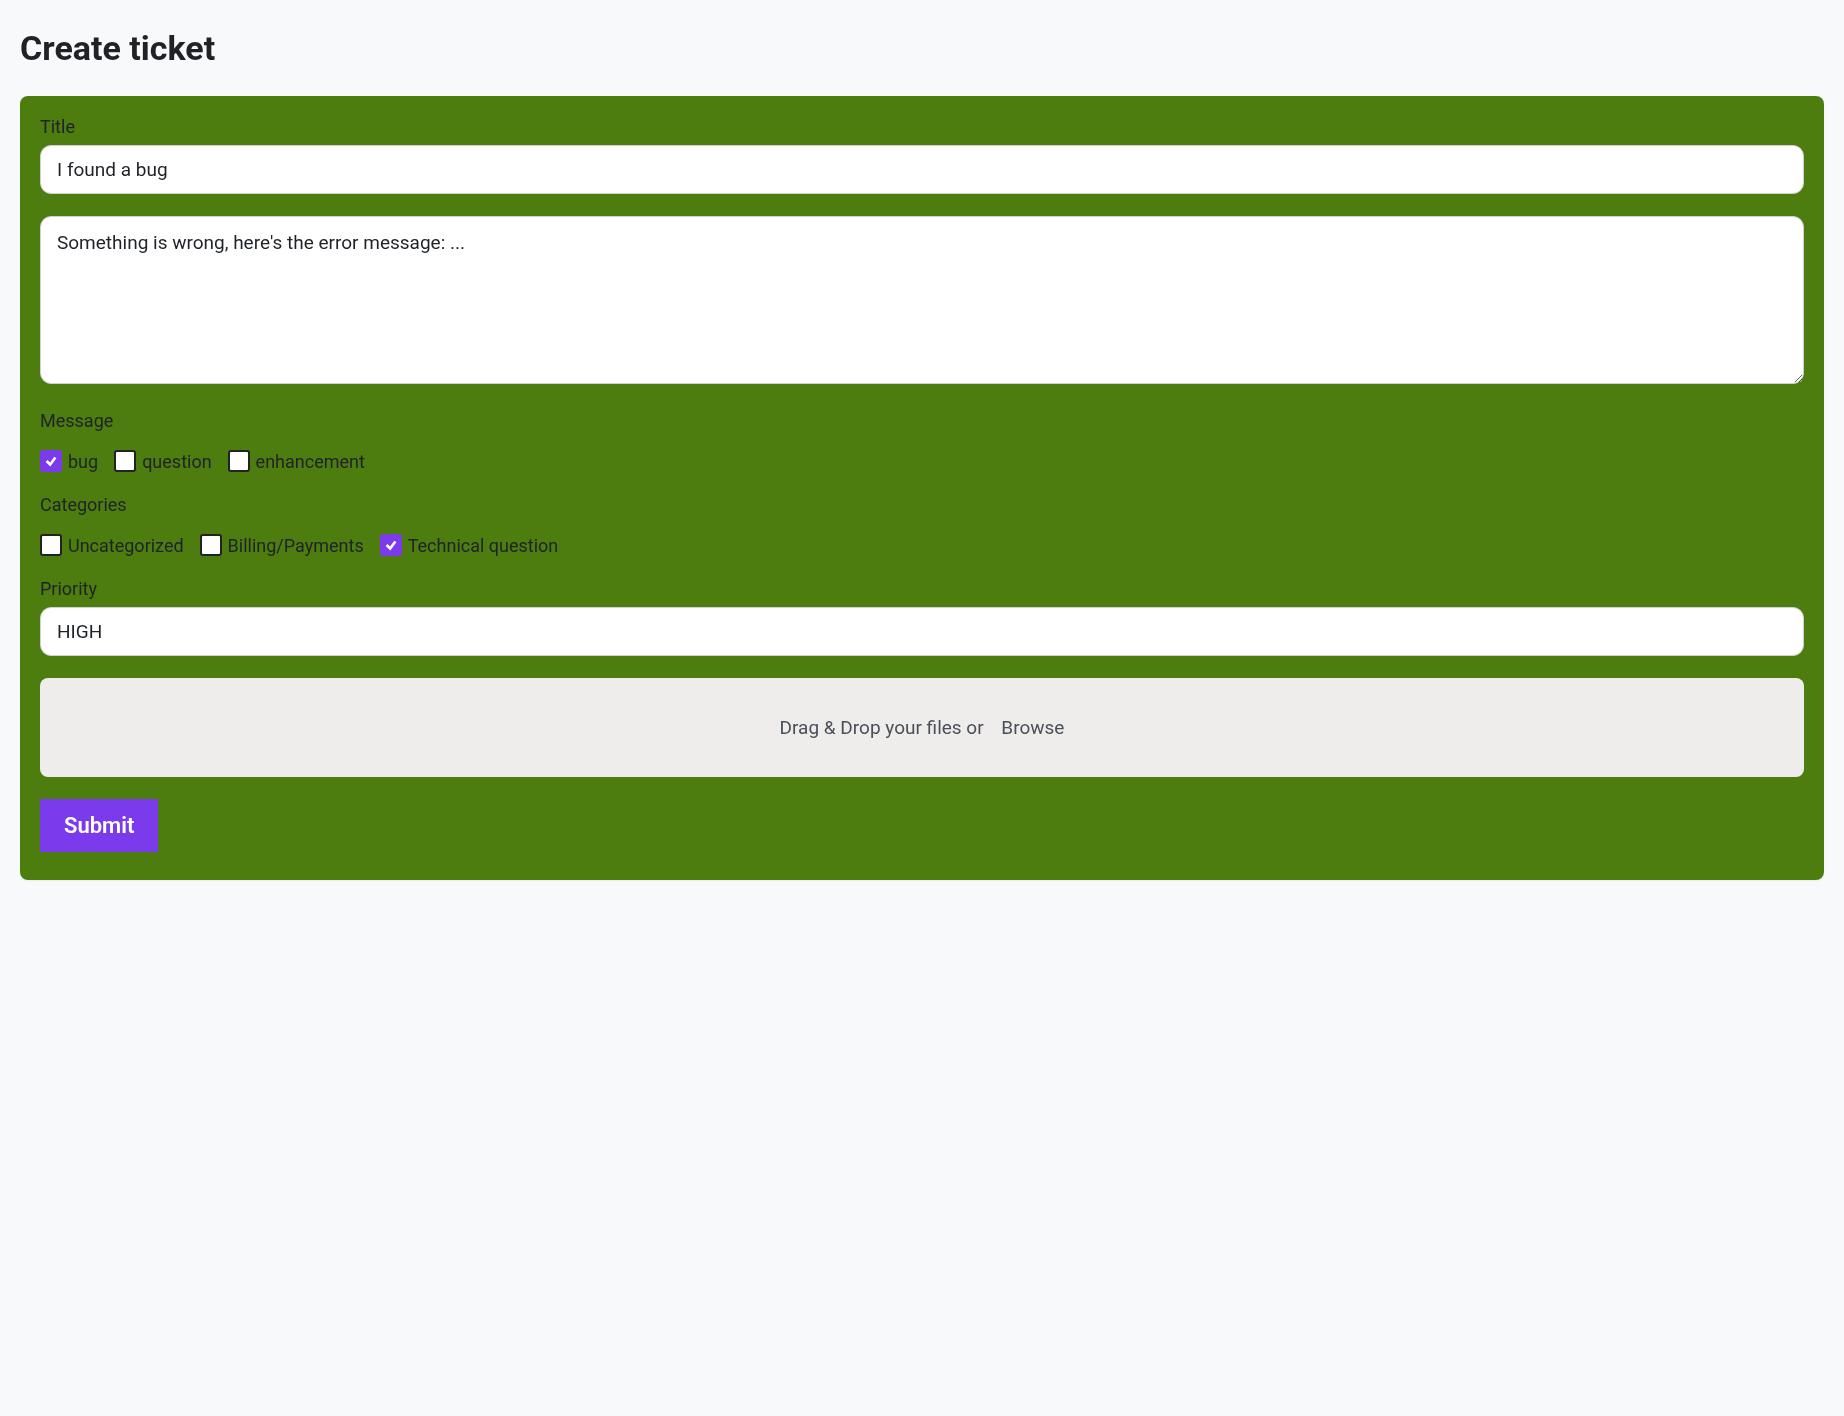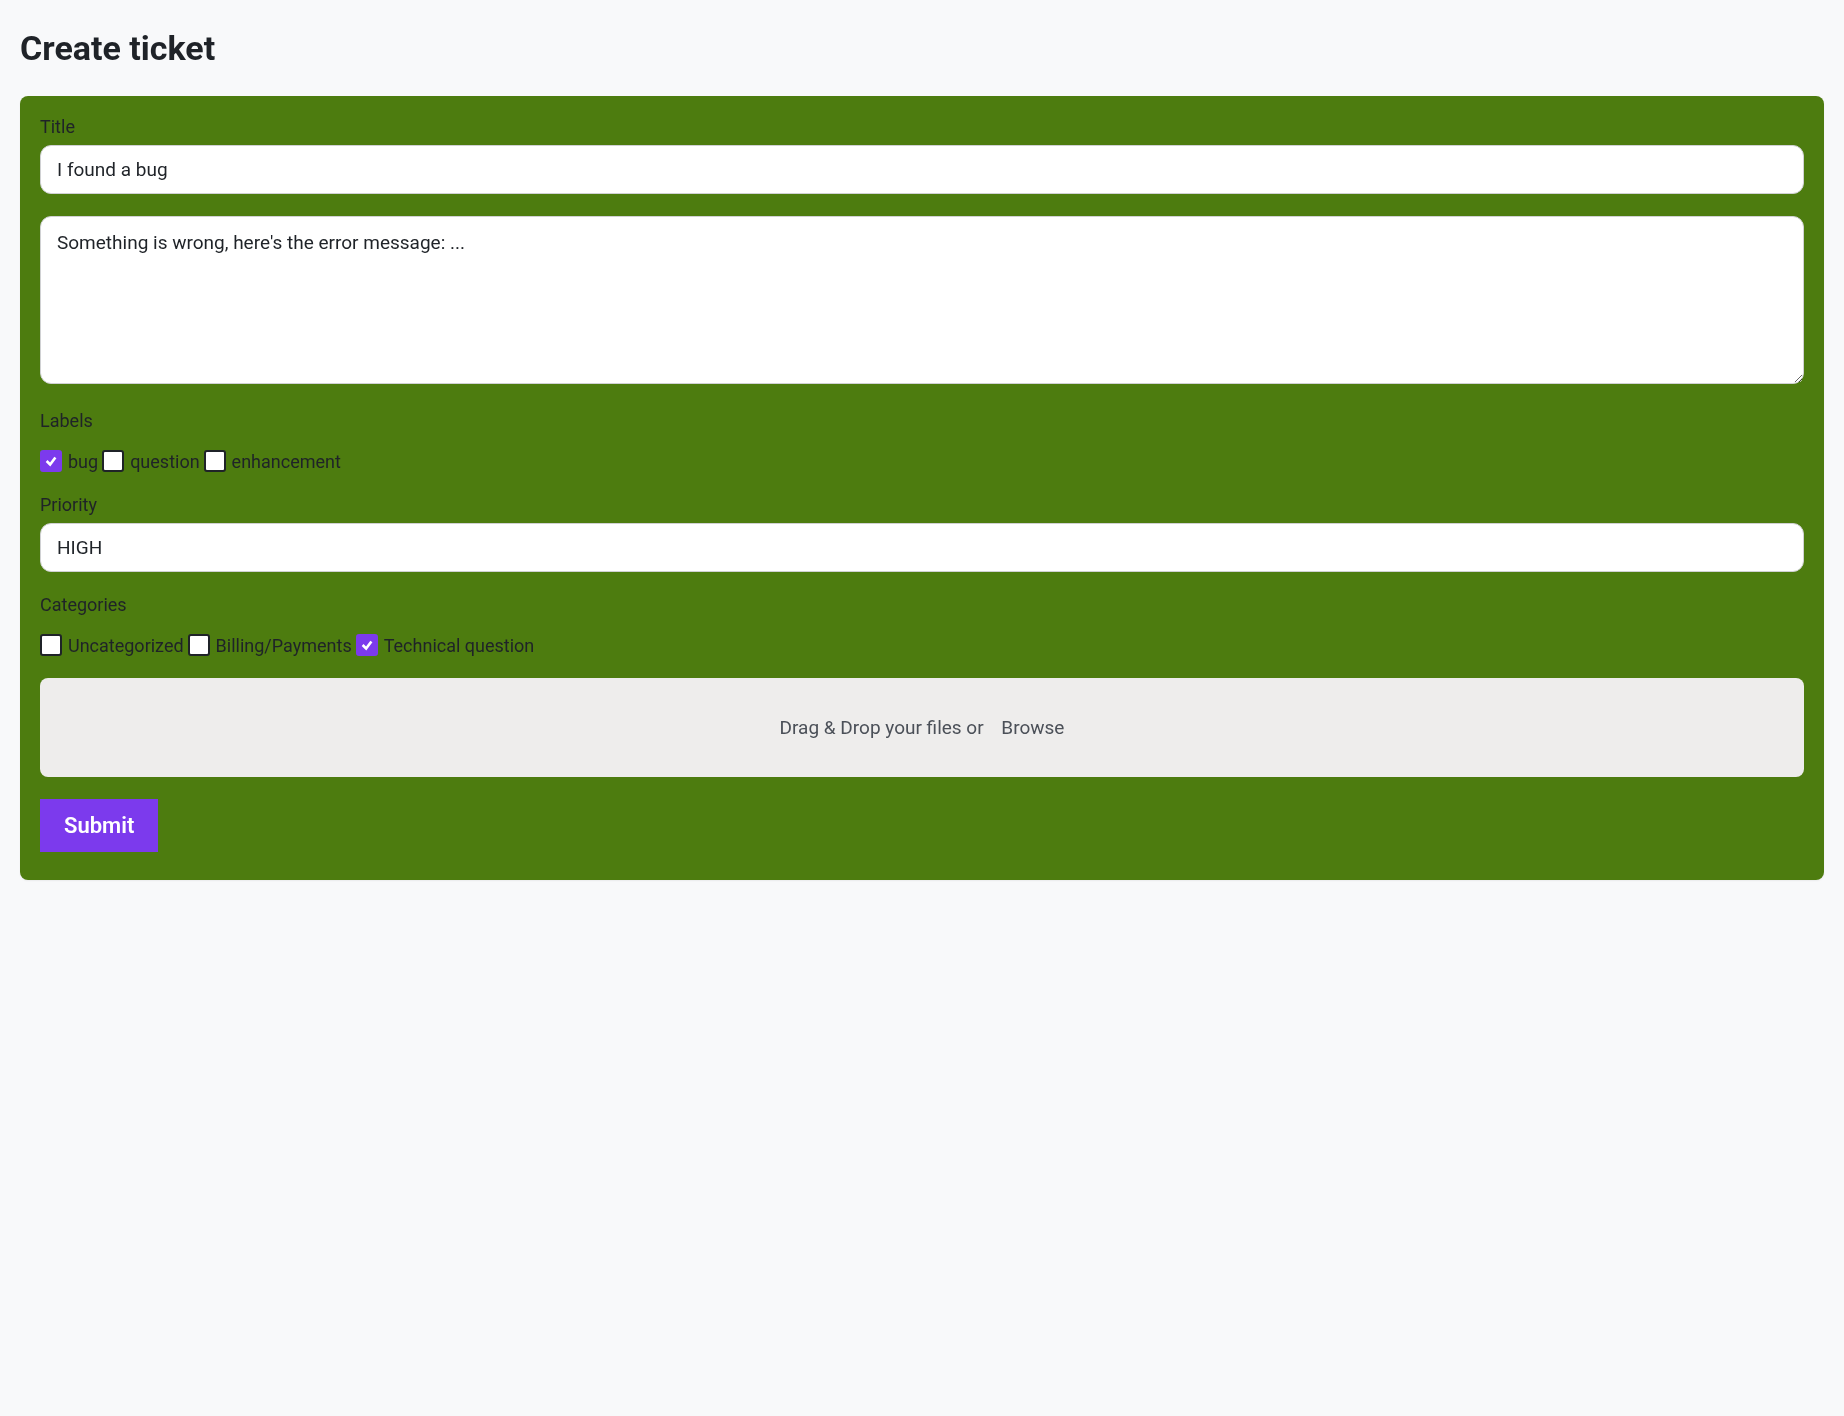--- a/index.html
+++ b/index.html
@@ -58,21 +58,21 @@
     }
     .select-input {
       appearance: none;
       -webkit-appearance: none;
       background: #fff;
       cursor: pointer;
     }
     .checkbox-row {
       display: flex;
       flex-wrap: wrap;
-      gap: 6px 0;
+      gap: 6px 12px;
       align-items: center;
       margin-top: 19px;
     }
     .checkbox-item {
       display: inline-flex;
       align-items: center;
       margin-right: 4px;
       font-size: 18px;
       cursor: pointer;
       user-select: none;
@@ -144,21 +144,21 @@
     <div class="field-group">
       <label class="field-label">Title</label>
       <input type="text" class="text-input" value="I found a bug" style="">
     </div>
 
     <div class="field-group">
       <textarea class="textarea-input" style="">Something is wrong, here's the error message: ...</textarea>
     </div>
 
     <div class="field-group">
-      <label class="field-label">Labels</label>
+      <label class="field-label">Message</label>
       <div class="checkbox-row">
         <label class="checkbox-item">
           <span class="checkbox-box checked">
             <svg viewBox="0 0 16 16">
                 <polyline points="3,8 7,12 13,4"></polyline>
               </svg>
           </span>
           <span class="checkbox-label-text">bug</span>
         </label>
         <label class="checkbox-item">
@@ -170,52 +170,52 @@
         <label class="checkbox-item">
           <span class="checkbox-box">
             
           </span>
           <span class="checkbox-label-text">enhancement</span>
         </label>
       </div>
     </div>
 
     <div class="field-group">
+      <label class="field-label">Categories</label>
+      <div class="checkbox-row">
+        <label class="checkbox-item">
+          <span class="checkbox-box">
+            
+          </span>
+          <span class="checkbox-label-text">Uncategorized</span>
+        </label>
+        <label class="checkbox-item">
+          <span class="checkbox-box">
+            
+          </span>
+          <span class="checkbox-label-text">Billing/Payments</span>
+        </label>
+        <label class="checkbox-item">
+          <span class="checkbox-box checked">
+            <svg viewBox="0 0 16 16">
+                <polyline points="3,8 7,12 13,4"></polyline>
+              </svg>
+          </span>
+          <span class="checkbox-label-text">Technical question</span>
+        </label>
+      </div>
+    </div>
+
+    <div class="field-group">
       <label class="field-label">Priority</label>
       <select class="select-input">
         <option>HIGH</option>
       </select>
     </div>
 
-    <div class="field-group">
-      <label class="field-label">Categories</label>
-      <div class="checkbox-row">
-        <label class="checkbox-item">
-          <span class="checkbox-box">
-            
-          </span>
-          <span class="checkbox-label-text">Uncategorized</span>
-        </label>
-        <label class="checkbox-item">
-          <span class="checkbox-box">
-            
-          </span>
-          <span class="checkbox-label-text">Billing/Payments</span>
-        </label>
-        <label class="checkbox-item">
-          <span class="checkbox-box checked">
-            <svg viewBox="0 0 16 16">
-                <polyline points="3,8 7,12 13,4"></polyline>
-              </svg>
-          </span>
-          <span class="checkbox-label-text">Technical question</span>
-        </label>
-      </div>
-    </div>
-
     <div class="dropzone">
       <span>Drag &amp; Drop your files or </span><span class="browse-link">Browse</span>
     </div>
 
     <button class="submit-btn">Submit</button>
 
   </div>
 </div>
 
 </body></html>

